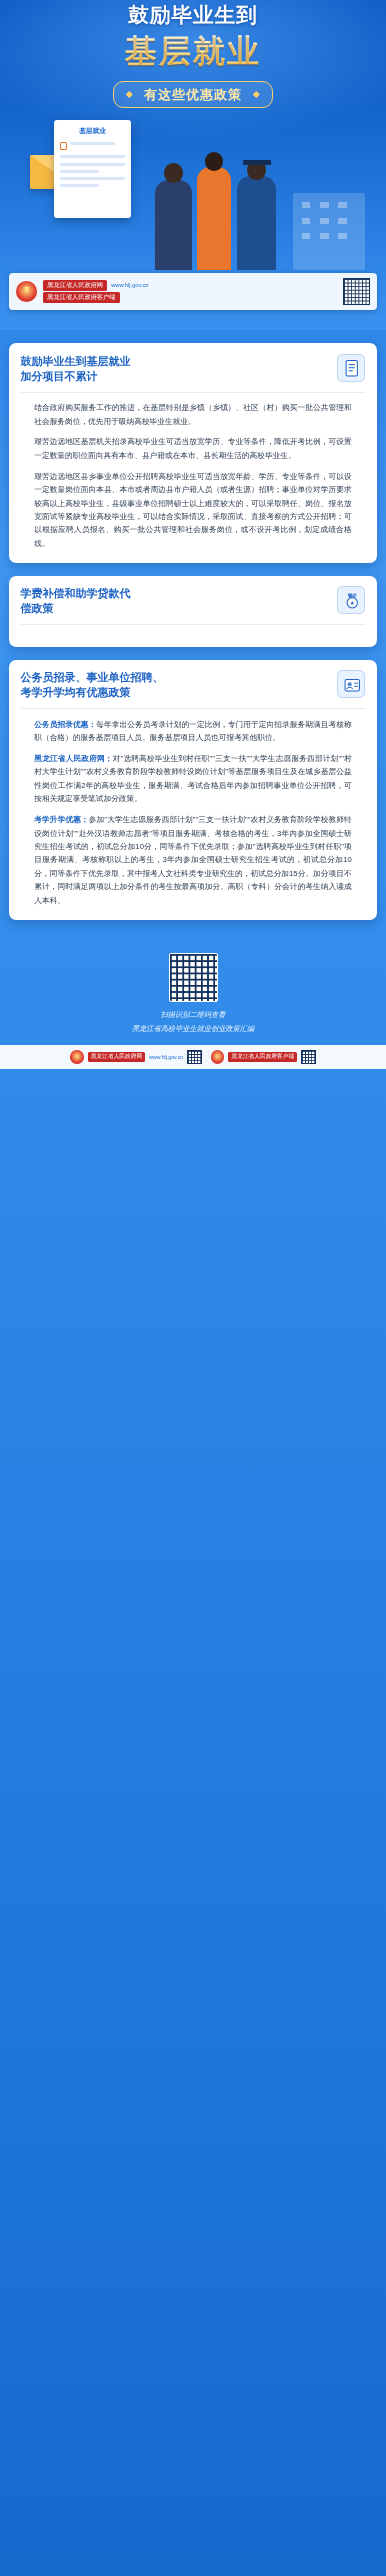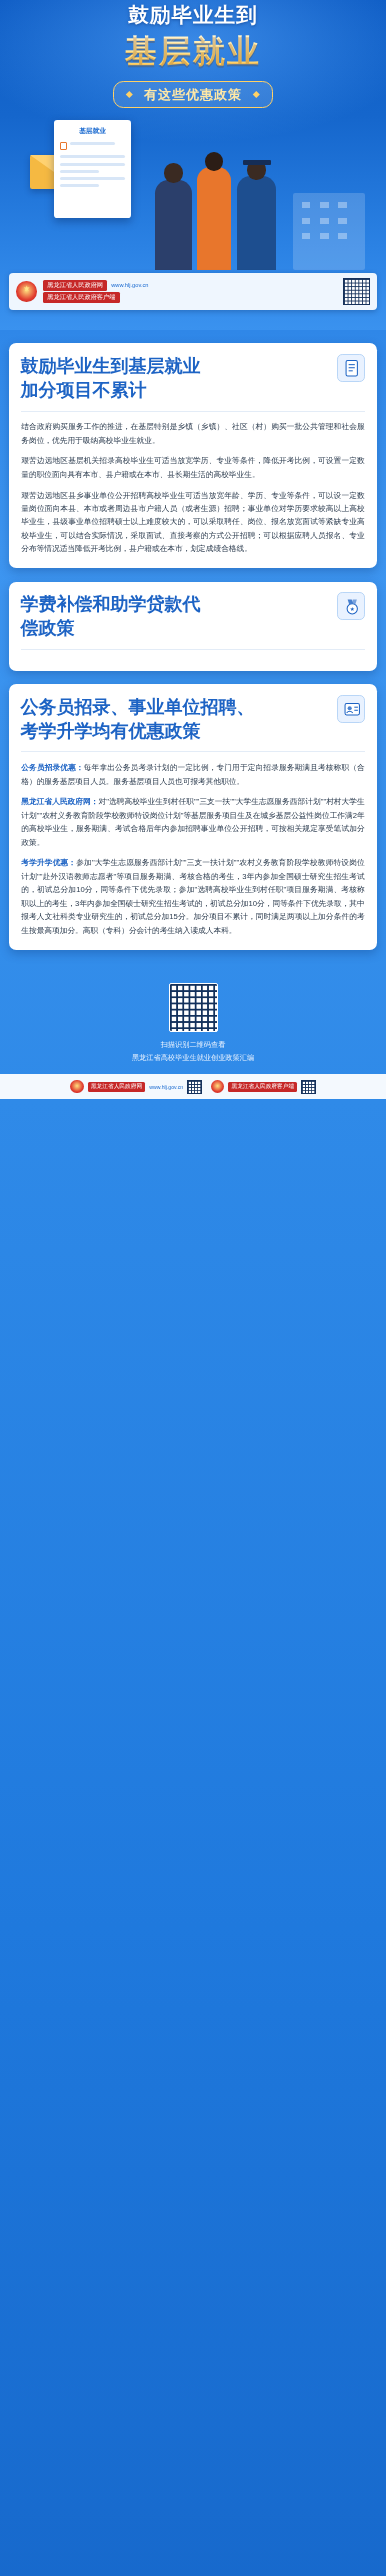--- a/index.html
+++ b/index.html
@@ -211,35 +211,35 @@
     box-shadow: 0 3.1px 9.3px rgba(0,35,95,0.25);
   }
   .card-head {
     display: flex;
     align-items: flex-start;
     gap: 6.2px;
     padding: 10.3px 11.3px 5.2px;
   }
   .card-title {
     flex: 1 1 auto;
-    font-size: 18px;
+    font-size: 11px;
     font-weight: bold;
     line-height: 1.35;
     color: #1d63c4;
   }
   .card-icon {
     flex: 0 0 auto;
     width: 28px; height: 28px;
     border-radius: 5.2px;
     background: #e9f2ff;
     border: 1px solid #b9d6f7;
     position: relative;
   }
   .card-icon svg { position: absolute; left: 4.6px; top: 4.6px; }
-  .card-body { padding: 1px 12px 0; }
+  .card-body { padding: 1px 25px 0; }
   .para {
     font-size: 7.7px;
     line-height: 1.75;
     color: #2a3a4d;
     text-align: justify;
     margin-bottom: 7.2px;
   }
   .para:last-child { margin-bottom: 0; }
   .para .lead {
     color: #1d63c4;
@@ -264,20 +264,21 @@
       linear-gradient(90deg, #12305b 1.5px, transparent 1.5px) 0 0/6.2px 6.2px,
       linear-gradient(#12305b 1.5px, transparent 1.5px) 0 0/6.2px 6.2px,
       #ffffff;
     border: 1.5px solid #ffffff;
     border-radius: 2.1px;
   }
   .footer .ftxt {
     font-size: 7.2px;
     color: #eaf3ff;
     line-height: 1.9;
+    font-style: italic;
   }
   .footer-bar {
     margin-top: 9.3px;
     background: rgba(255,255,255,0.95);
     padding: 5.2px 8.2px;
     display: flex;
     align-items: center;
     justify-content: center;
     gap: 9.3px;
     flex-wrap: wrap;
@@ -381,21 +382,21 @@
           <line x1="11" y1="11" x2="23" y2="11" stroke="#1d63c4" stroke-width="2"></line>
           <line x1="11" y1="17" x2="23" y2="17" stroke="#1d63c4" stroke-width="2"></line>
           <line x1="11" y1="23" x2="19" y2="23" stroke="#1d63c4" stroke-width="2"></line>
         </svg>
       </div>
     </div>
     <div class="sep"></div>
     <div class="card-body">
       <p class="para">结合政府购买服务工作的推进，在基层特别是乡镇（乡镇）、社区（村）购买一批公共管理和社会服务岗位，优先用于吸纳高校毕业生就业。</p>
       <p class="para">艰苦边远地区基层机关招录高校毕业生可适当放宽学历、专业等条件，降低开考比例，可设置一定数量的职位面向具有本市、县户籍或在本市、县长期生活的高校毕业生。</p>
-      <p class="para">艰苦边远地区县乡事业单位公开招聘高校毕业生可适当放宽年龄、学历、专业等条件，可以设一定数量岗位面向本县、本市或者周边县市户籍人员（或者生源）招聘；事业单位对学历要求较高以上高校毕业生，县级事业单位招聘硕士以上难度较大的，可以采取聘任、岗位、报名放宽面试等紧缺专业高校毕业生，可以结合实际情况，采取面试、直接考察的方式公开招聘；可以根据应聘人员报名、专业分布等情况适当降低开考比例，县户籍或在本市，划定成绩合格线。</p>
+      <p class="para">艰苦边远地区县乡事业单位公开招聘高校毕业生可适当放宽年龄、学历、专业等条件，可以设一定数量岗位面向本县、本市或者周边县市户籍人员（或者生源）招聘；事业单位对学历要求较高以上高校毕业生，县级事业单位招聘硕士以上难度较大的，可以采取聘任、岗位、报名放宽面试等紧缺专业高校毕业生，可以结合实际情况，采取面试、直接考察的方式公开招聘；可以根据应聘人员报名、购买一批公共管理和社会服务岗位，或不设开考比例，划定成绩合格线。</p>
     </div>
   </div>
 
   <div class="card">
     <div class="card-head">
       <div class="card-title">
         <div>学费补偿和助学贷款代</div>
         <div>偿政策</div>
       </div>
       <div class="card-icon">

